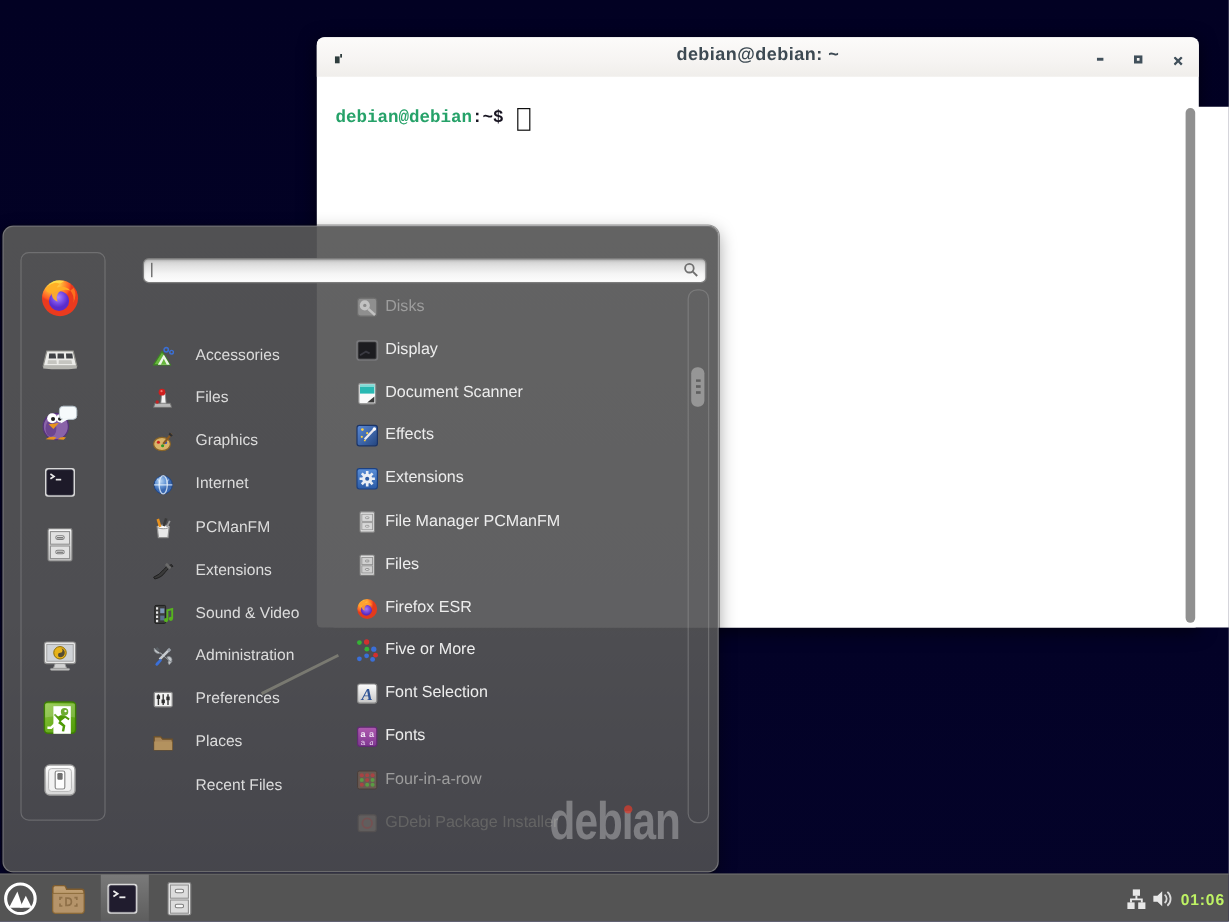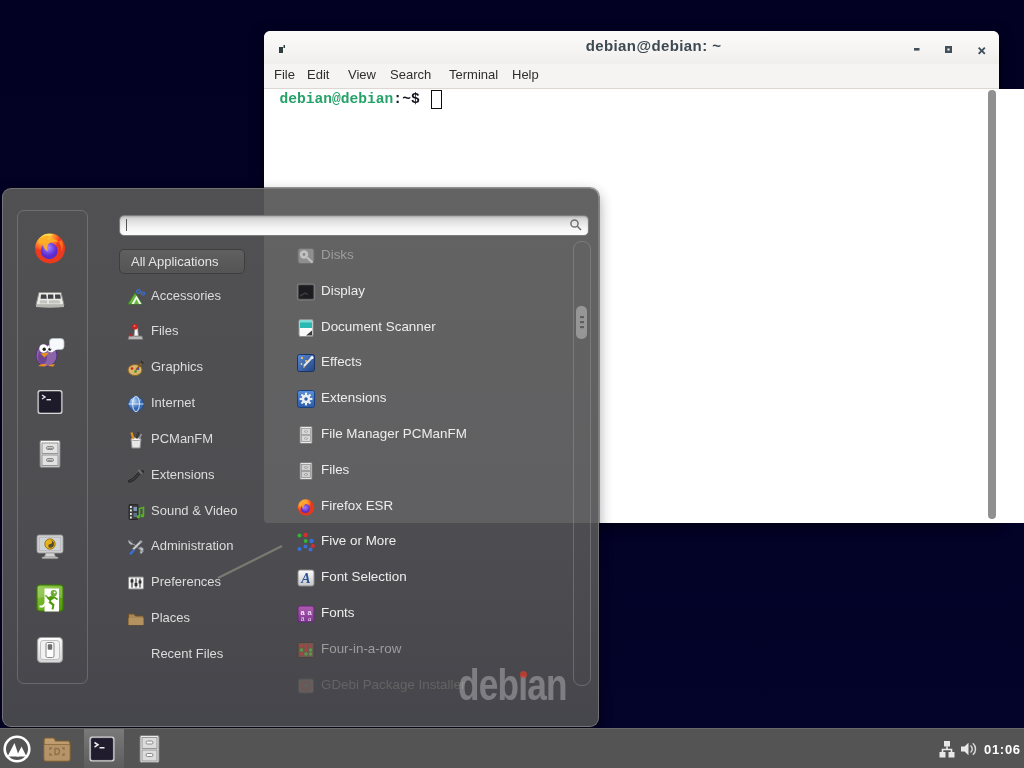--- a/index.html
+++ b/index.html
@@ -7,21 +7,21 @@
        background:linear-gradient(180deg,#020123 0%,#030227 70%,#040329 100%);
        font-family:"Liberation Sans", sans-serif;}
   .abs{position:absolute;}
 
   
   #term{left:264px;top:31px;width:735px;height:492px;
         border-radius:7px 7px 4px 4px;
         background:#fff;box-shadow:0 3px 14px rgba(0,0,0,0.55);}
   #titlebar{left:0;top:0;width:100%;height:33px;border-radius:6px 6px 0 0;
         background:linear-gradient(180deg,#fcfbfa 0%,#f6f4f2 60%,#f0eeeb 100%);}
-  #title{width:100%;top:6px;text-align:center;font-size:15px;letter-spacing:0.4px;font-weight:bold;color:#3d4a53;padding-left:22px;}
+  #title{width:100%;top:6px;text-align:center;font-size:15px;letter-spacing:0.4px;font-weight:bold;color:#3d4a53;}
   #menubar{left:0;top:33px;width:100%;height:24px;background:#f6f4f2;
         border-bottom:1px solid #dcd7d1;font-size:13px;color:#2e2e2e;}
   .mitem{position:absolute;top:3px;}
   #tcontent{left:12px;top:58px;width:879px;height:434px;background:#ffffff;border-radius:0 0 3px 3px;}
   #prompt{left:3.5px;top:2px;font-family:"Liberation Mono",monospace;font-weight:bold;font-size:14.6px;color:#171421;white-space:pre;}
   #cursor{left:155px;top:1px;width:9px;height:16.5px;border:1.6px solid #0e0e0e;}
   #tscroll{left:724px;top:59px;width:8px;height:429px;background:#909090;border-radius:4px;}
   .wbtn{top:15px;}
 
   
@@ -32,35 +32,35 @@
         box-shadow:0 0 0 1px rgba(10,10,10,0.4), 0 5px 14px rgba(0,0,0,0.38);
         z-index:5;}
   #sidebar{left:14px;top:21px;width:69px;height:472px;border:1px solid rgba(170,170,170,0.35);border-radius:7px;}
   .fav{left:31px;width:32px;height:32px;}
   #search{left:116px;top:26px;width:468px;height:19px;border:1px solid #7c7c7c;border-radius:5px;
         background:linear-gradient(180deg,#cbcbcb 0%,#e2e2e2 30%,#f5f5f5 65%,#fdfdfd 100%);box-shadow:inset 0 1px 2px rgba(0,0,0,0.18);}
   #caret{left:123px;top:30px;width:1px;height:12px;background:#555;}
   #allapps{left:116px;top:60px;width:126px;height:25px;border:1px solid #3e3e3e;border-radius:5px;
         background:linear-gradient(180deg,#606060 0%,#545454 100%);
         color:#e4e4e4;font-size:13px;line-height:23px;padding-left:11px;box-sizing:border-box;}
-  .cat{position:absolute;font-size:13px;color:#dcdcdc;white-space:nowrap;}
+  .cat{position:absolute;font-size:13px;color:#dcdcdc;white-space:nowrap;margin-left:12px;}
   .cicon{position:absolute;left:124px;width:18px;height:18px;}
   .app{position:absolute;left:318px;font-size:13.4px;color:#ededed;white-space:nowrap;}
   .aicon{position:absolute;left:293px;width:20px;height:20px;}
   .dim{color:#9d9d9d;}
   .dim2{color:#646464;}
   #mscrolltrack{left:570px;top:52px;width:16px;height:443px;border:1px solid rgba(160,160,160,0.4);border-radius:8px;}
   #mscrollthumb{left:573px;top:117px;width:11px;height:33px;background:#969696;border-radius:5px;}
   #watermark{left:455px;top:471px;font-size:44px;font-weight:bold;letter-spacing:-1px;color:rgba(255,255,255,0.30);transform:scaleX(0.8);transform-origin:left top;}
   #wmdot{left:517px;top:482px;width:7px;height:7px;border-radius:50%;background:rgba(215,60,45,0.75);}
 
   
   #taskbar{left:0;top:728px;width:1024px;height:40px;background:#545454;border-top:1px solid #686868;box-sizing:border-box;z-index:8;}
   #winbtn{left:84px;top:0;width:40px;height:40px;background:linear-gradient(180deg,rgba(255,255,255,0.22),rgba(255,255,255,0.05));}
-  #clock{left:984px;top:13px;font-size:13px;letter-spacing:0.7px;font-weight:bold;color:#ffffff;}
+  #clock{left:984px;top:13px;font-size:13px;letter-spacing:0.7px;font-weight:bold;color:#bef264;}
 </style>
 </head>
 <body>
 
 <div class="abs" id="term">
   <div class="abs" id="titlebar"></div>
   <div class="abs" id="title">debian@debian: ~</div>
   <svg class="abs" style="left:15px;top:14px" width="7" height="8" viewBox="0 0 7 8">
     <rect x="0" y="2" width="4" height="6" fill="#2e3d3d"></rect>
       <rect x="4.5" y="0" width="1.5" height="3" fill="#2e3d3d"></rect>
@@ -68,28 +68,20 @@
 
   <svg class="abs wbtn" style="left:650px;top:17px" width="8" height="4" viewBox="0 0 8 4">
       <rect x="0" y="0" width="5.5" height="2.6" fill="#41505b"></rect>
     </svg>
   <svg class="abs wbtn" style="left:681px" width="8" height="8" viewBox="0 0 8 8">
       <path d="M0,0 H7 V7 H0 Z M2.4,2.4 V4.6 H4.6 V2.4 Z" fill="#41505b" fill-rule="evenodd"></path>
     </svg>
   <svg class="abs wbtn" style="left:714px;top:16px" width="7.5" height="7.5" viewBox="0 0 9 9">
       <path d="M1.6,0 L4.5,2.9 L7.4,0 L9,1.6 L6.1,4.5 L9,7.4 L7.4,9 L4.5,6.1 L1.6,9 L0,7.4 L2.9,4.5 L0,1.6 Z" fill="#41505b"></path>
     </svg>
-  <div class="abs" id="menubar">
-    <span class="mitem" style="left:10px">File</span>
-    <span class="mitem" style="left:43px">Edit</span>
-    <span class="mitem" style="left:84px">View</span>
-    <span class="mitem" style="left:126px">Search</span>
-    <span class="mitem" style="left:185px">Terminal</span>
-    <span class="mitem" style="left:248px">Help</span>
-  </div>
   <div class="abs" id="tcontent">
     <div class="abs" id="prompt"><span style="color:#26a269">debian@debian</span>:<span>~$</span></div>
     <div class="abs" id="cursor"></div>
   </div>
   <div class="abs" id="tscroll"></div>
 </div>
 
 <div class="abs" id="menu">
   <div class="abs" id="sidebar"></div>
 
@@ -200,21 +192,20 @@
     <rect x="6.5" y="6.5" width="19" height="19" rx="2.5" fill="#f2f2f2" stroke="#b5b5b5" stroke-width="0.8"></rect>
     <rect x="12" y="8.5" width="8" height="15" rx="1.5" fill="#fdfdfd" stroke="#8a8a8a" stroke-width="1"></rect>
     <rect x="13.8" y="10.2" width="4.4" height="5.5" rx="1" fill="#6e6e6e"></rect>
   </svg>
   <div class="abs" id="search"></div>
   <div class="abs" id="caret"></div>
   <svg class="abs" style="left:566px;top:29px" width="14" height="14" viewBox="0 0 14 14">
     <circle cx="5.5" cy="5.5" r="3.6" fill="none" stroke="#707070" stroke-width="1.5"></circle>
     <line x1="8.3" y1="8.3" x2="12" y2="12" stroke="#707070" stroke-width="1.6"></line>
   </svg>
-  <div class="abs" id="allapps">All Applications</div>
 
   <svg class="abs" style="left:210px;top:348px" width="80" height="45" viewBox="0 0 80 45">
     <line x1="5" y1="41" x2="69" y2="9" stroke="rgba(205,205,175,0.35)" stroke-width="2.4"></line>
   </svg>
   <div class="cat" style="left:148px;top:99px">Accessories</div>
   <div class="cat" style="left:148px;top:134px">Files</div>
   <div class="cat" style="left:148px;top:170px">Graphics</div>
   <div class="cat" style="left:148px;top:206px">Internet</div>
   <div class="cat" style="left:148px;top:242px">PCManFM</div>
   <div class="cat" style="left:148px;top:278px">Extensions</div>

